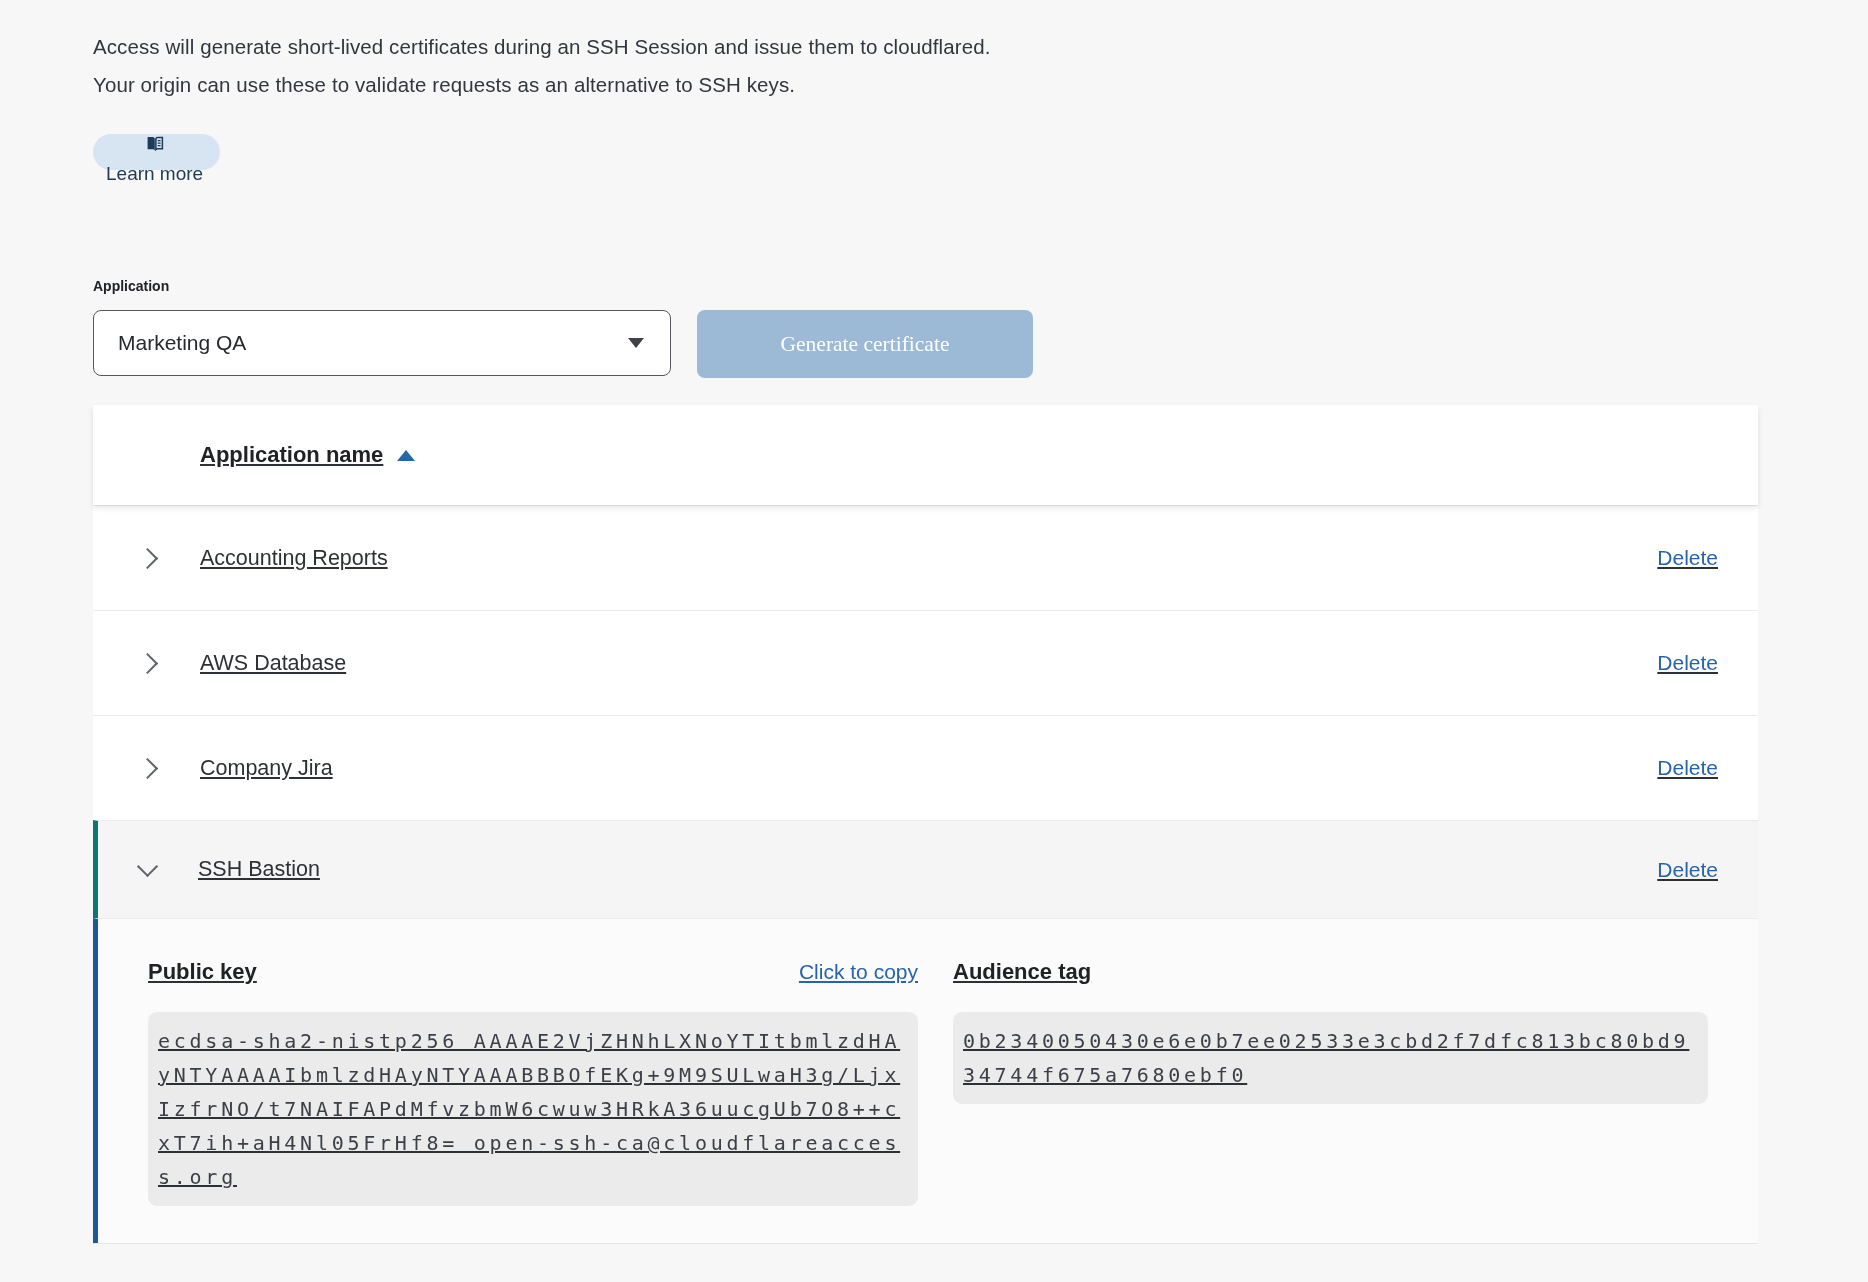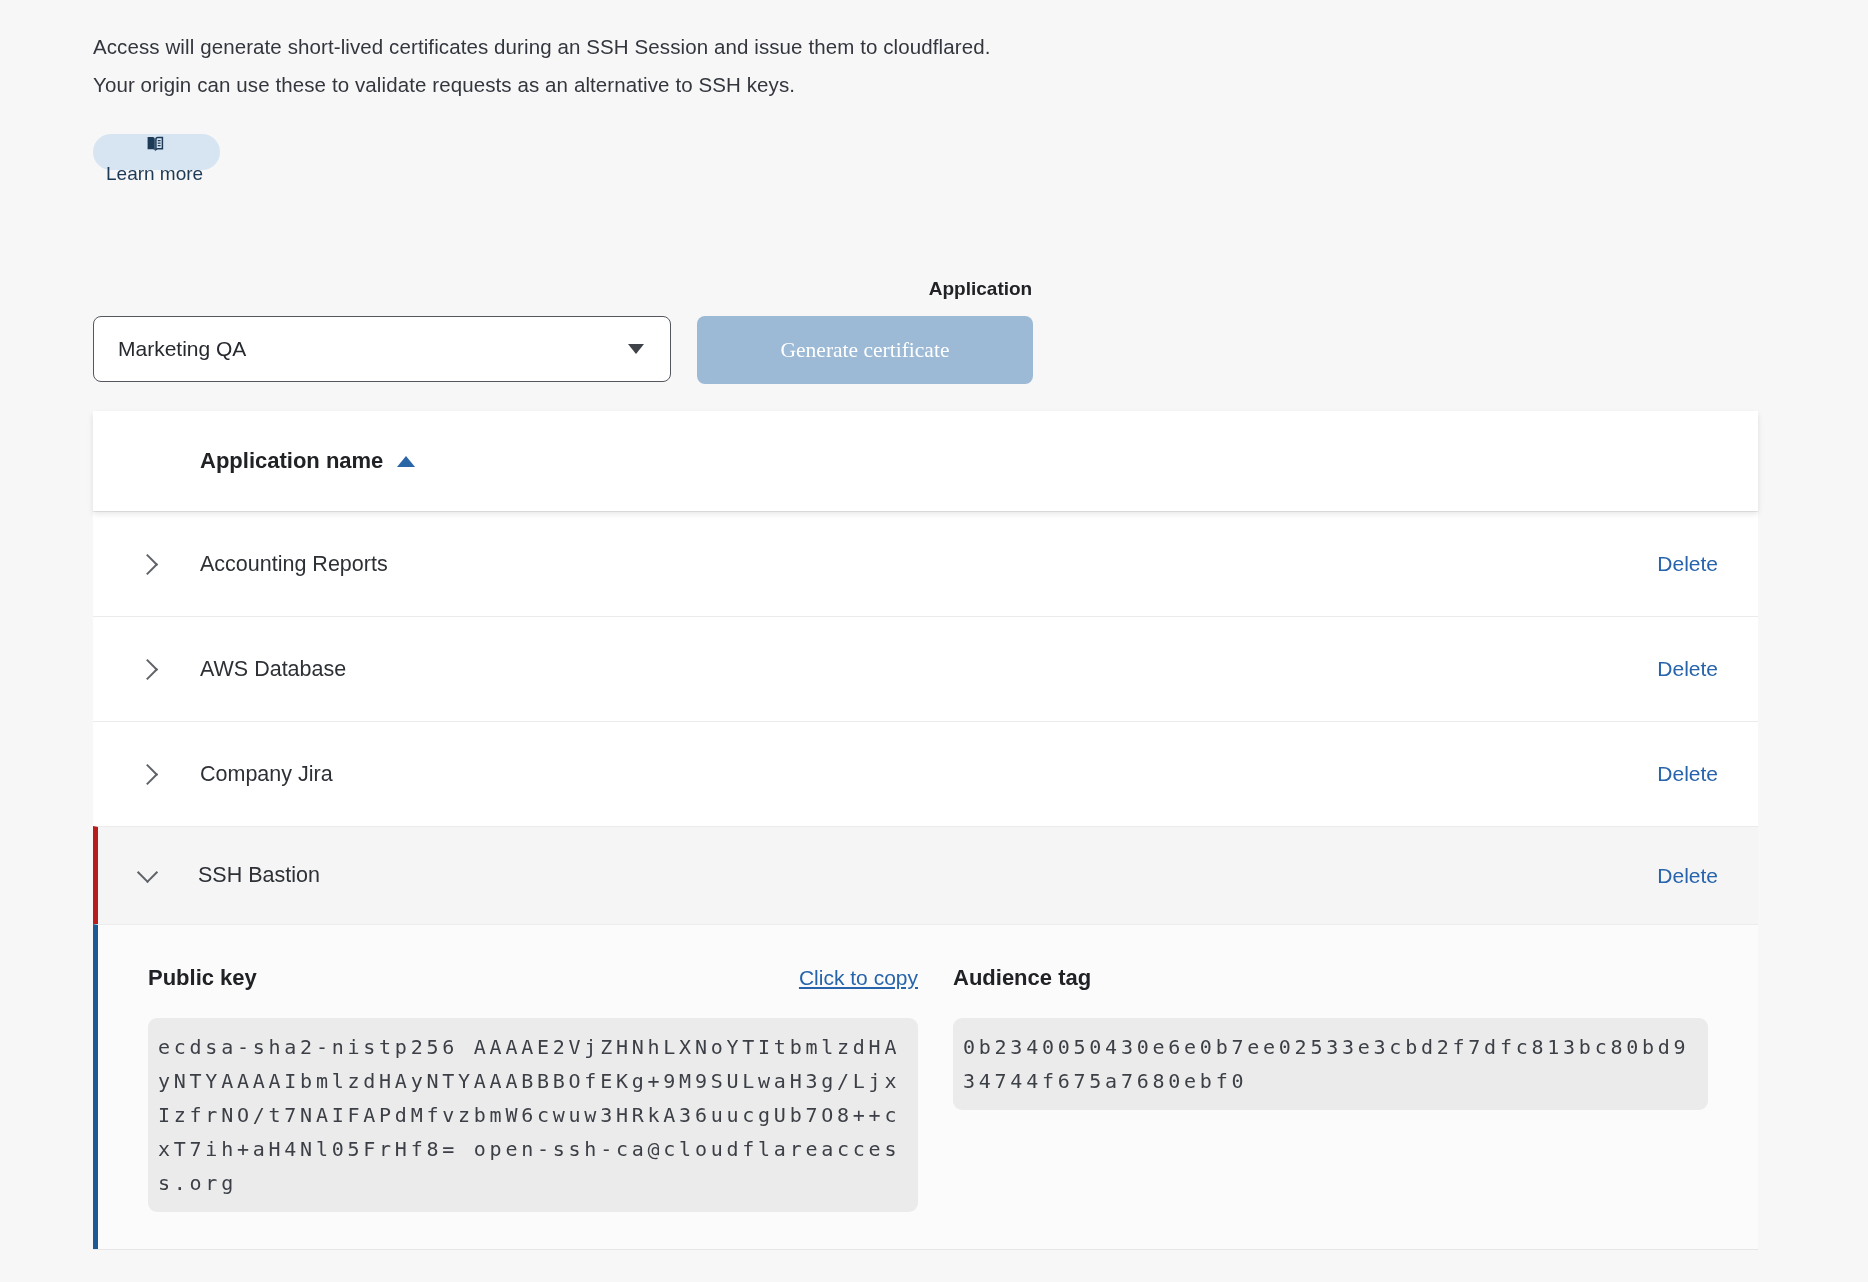--- a/index.html
+++ b/index.html
@@ -17,39 +17,39 @@
     max-width:935px; letter-spacing:.1px;
   }
   .learn-pill {
     margin-top:30px; height:36px; display:inline-flex; align-items:center;
     gap:9px; padding:0 17px 0 13px; border-radius:18px;
     background:#d7e5f3; color:#1d3a57; font-size:19px; cursor:pointer;flex-direction:column;
   }
   .learn-pill svg { display:block; }
 
   
-  .app-label { margin-top:108px; font-size:19px; font-weight:bold; color:#202225;text-align:center; }
+  .app-label { margin-top:108px; font-size:14px; font-weight:bold; color:#202225; }
   .controls { margin-top:16px; display:flex; align-items:flex-start; }
   .select {
     width:578px; height:66px; background:#fff; border:1.5px solid #54575d;
     border-radius:8px; display:flex; align-items:center; justify-content:space-between;
     padding:0 26px 0 24px; font-size:21px; color:#26292e; cursor:pointer;
   }
   .caret-down {
     width:0; height:0; border-left:8px solid transparent;
     border-right:8px solid transparent; border-top:10px solid #3f4248;
   }
   .gen-btn {
     margin-left:26px; width:336px; height:68px; border:none; border-radius:8px;
     background:#9cbad5; color:#ffffff; font-size:21.5px;
     font-family:Liberation Serif, serif; cursor:default;
   }
 
   
-  .card { margin-top:27px; width:1665px; background:#0f766e; border-bottom:1px solid #e6e6e8; }
+  .card { margin-top:27px; width:1665px; background:#0f766e; border-bottom:1px solid #e6e6e8;text-decoration:underline; }
   .thead {
     height:100px; display:flex; align-items:center; padding-left:107px;
     background:#fff; position:relative; z-index:2;
     box-shadow:0 3px 6px rgba(0,0,0,.10);
   }
   .thead-label { font-size:22px; font-weight:bold; color:#202225; }
   .sort-asc {
     margin-left:14px; width:0; height:0;
     border-left:9px solid transparent; border-right:9px solid transparent;
     border-bottom:11px solid #2a66a5;
@@ -62,21 +62,21 @@
   .chev {
     width:15px; height:15px; border:solid #5f6368; border-width:2.6px 2.6px 0 0;
     display:inline-block; flex:0 0 auto;
   }
   .chev.right { transform:rotate(45deg); margin-right:45px; }
   .chev.down  { transform:rotate(135deg); margin-right:43px; margin-top:-6px; }
   .row-name { font-size:21.5px; color:#2d3035; flex:1; }
   .delete-link { font-size:21px; color:#2764ab; text-decoration:none; cursor:pointer; }
 
   .row.expanded {
-    height:98px; background:#f5f5f6; border-left:5px solid #b91c1c;
+    height:98px; background:#f5f5f6; border-left:5px solid #0f766e;
     padding-left:42px;
     align-items:center;
   }
   .details {
     height:325px; background:#fbfbfc; border-left:5px solid #1d5a94;
     border-top:1px solid #ececee; display:flex;
     padding:40px 50px 0 50px;
   }
   .col-pk { width:770px; }
   .col-aud { margin-left:35px; flex:1; }

